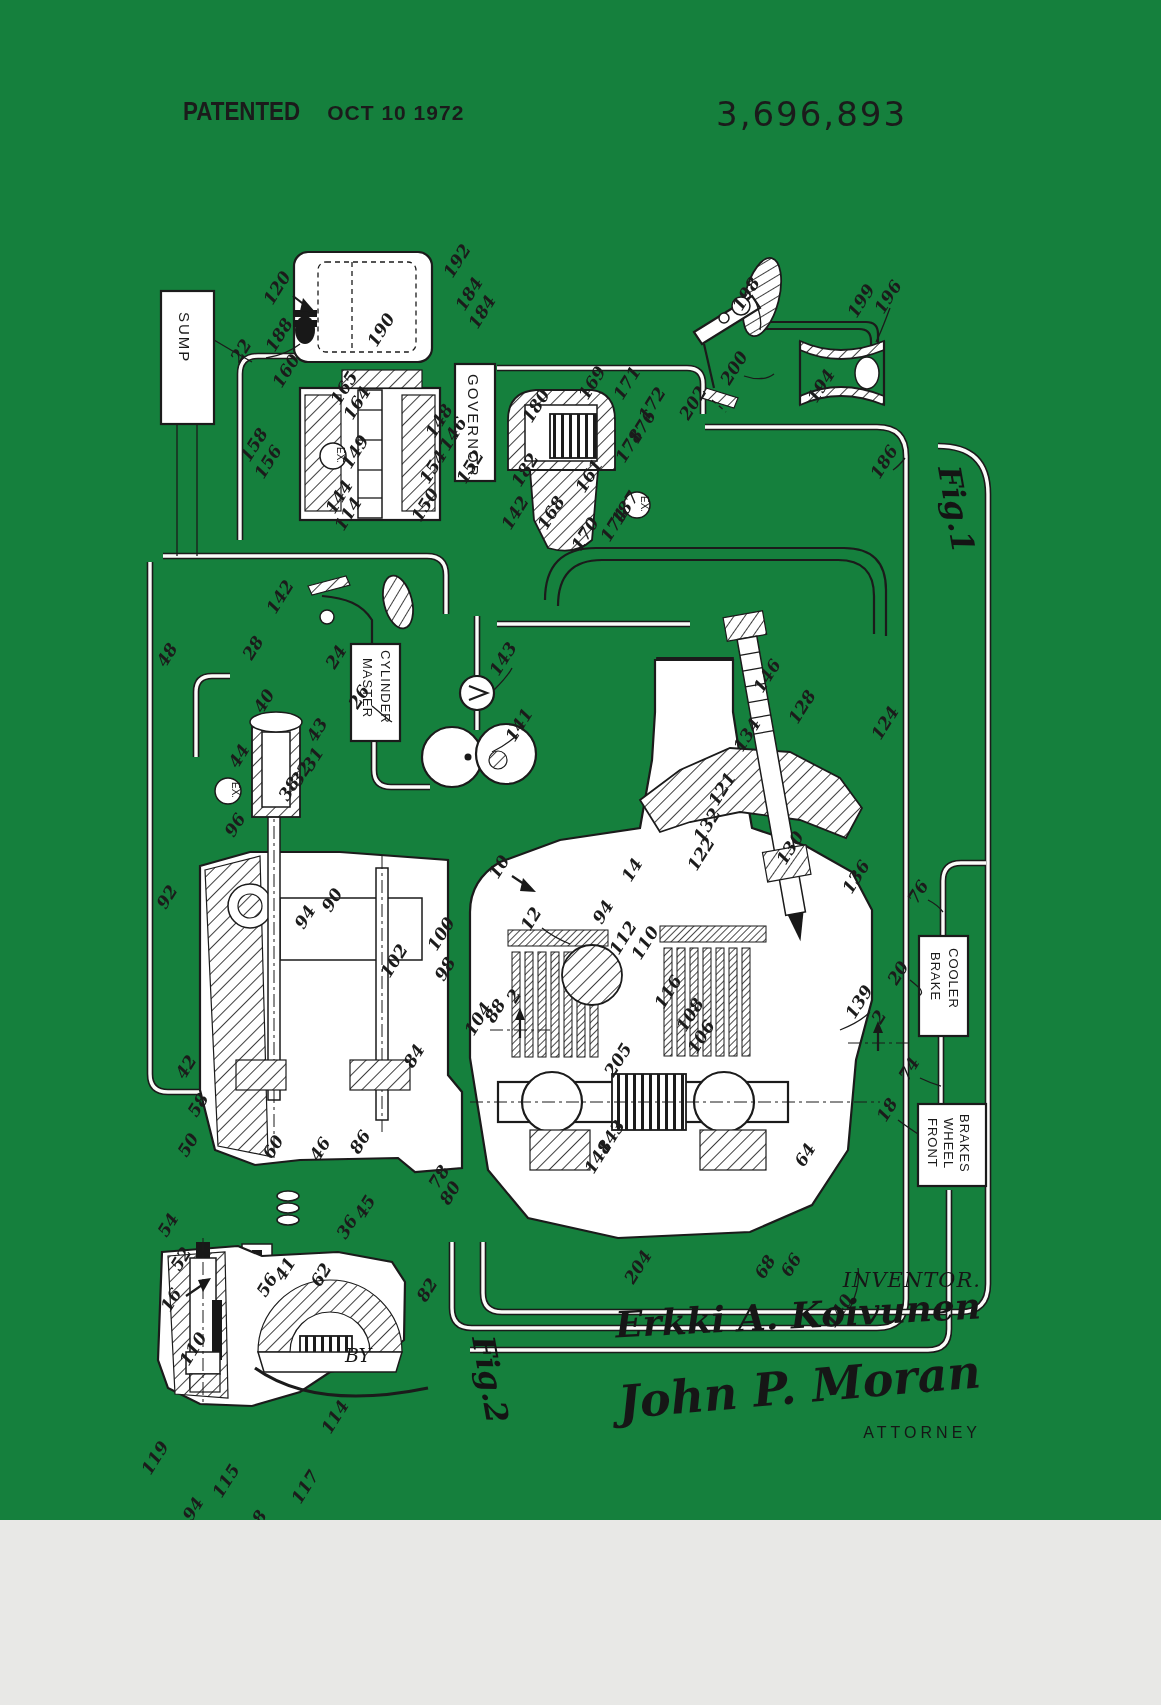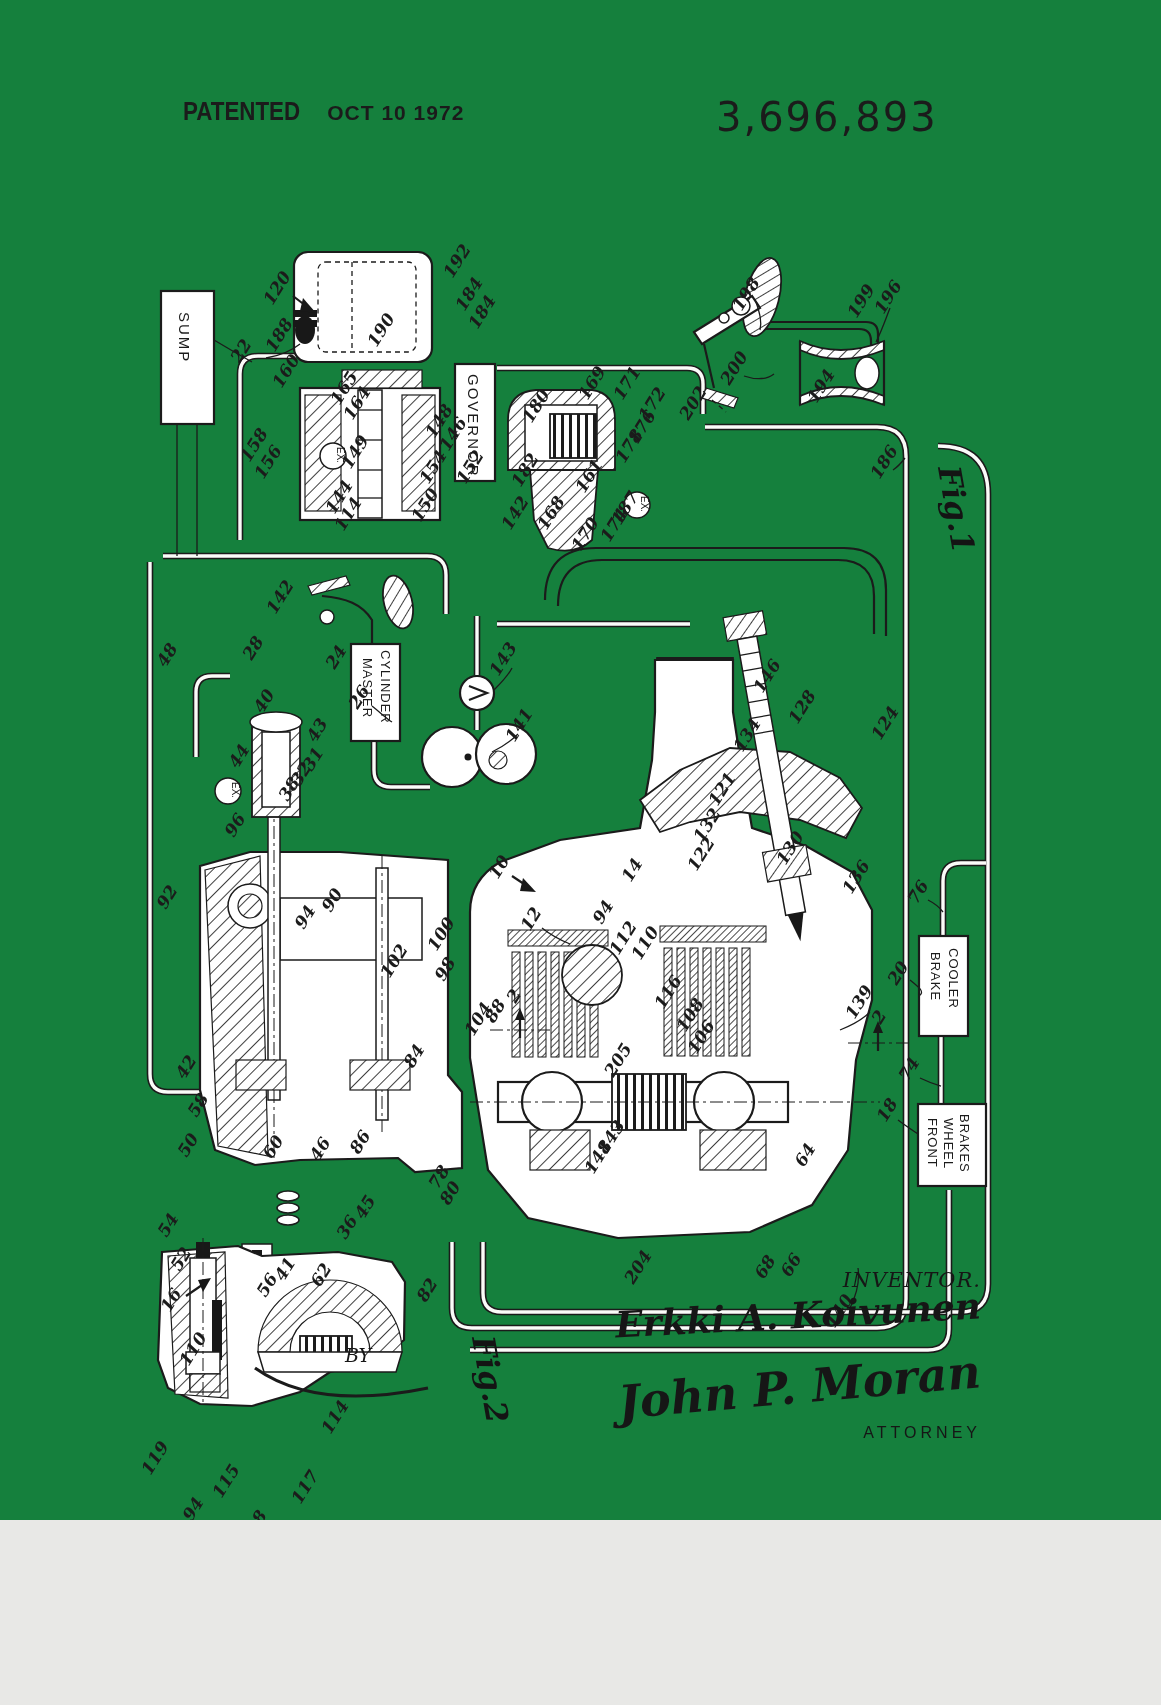--- a/index.html
+++ b/index.html
@@ -2,21 +2,21 @@
 <html><head>
 <meta charset="utf-8">
 <style>
   html,body{margin:0;padding:0;background:#e8e8e6;}
   .page{position:relative;width:1161px;height:1520px;background:#15803d;overflow:hidden;
         font-family:"Liberation Sans",sans-serif;color:#1b1b1b;}
   .hdr-left{position:absolute;left:183px;top:96px;display:flex;align-items:baseline;gap:8px;}
   .hdr-patented{font-weight:700;font-size:26px;letter-spacing:0;transform:scaleX(.86);transform-origin:left;}
   .hdr-date{font-weight:700;font-size:21px;letter-spacing:1px;text-align:right;}
   .hdr-num{position:absolute;left:716px;top:94px;font-family:"DejaVu Sans",sans-serif;
-           font-size:40px;letter-spacing:2px;font-weight:400;}
+           font-size:34px;letter-spacing:2px;font-weight:400;}
   .sig{position:absolute;right:180px;top:1268px;text-align:right;color:#161616;}
   .sig-inventor{font:italic 21px "DejaVu Serif",serif;letter-spacing:1px;}
   .sig-name{font:italic 700 36px "DejaVu Serif",serif;transform:rotate(-3deg);margin-top:2px;}
   .sig-by{font:italic 19px "DejaVu Serif",serif;text-align:left;margin:8px 0 0 -270px;}
   .sig-moran{font:italic 700 46px "DejaVu Serif",serif;transform:rotate(-5deg);margin-top:-6px;}
   .sig-attorney{font:16px "Liberation Sans",sans-serif;letter-spacing:4px;margin-top:10px;}
   svg{position:absolute;left:0;top:0;}
   .refnum{font:italic 700 17px "DejaVu Serif",serif;fill:#1b1b1b;}
   .boxlabel{font:15px "Liberation Sans",sans-serif;fill:#1b1b1b;letter-spacing:2px;}
   .boxlabel-sm{font:13px "Liberation Sans",sans-serif;fill:#1b1b1b;letter-spacing:1px;}

